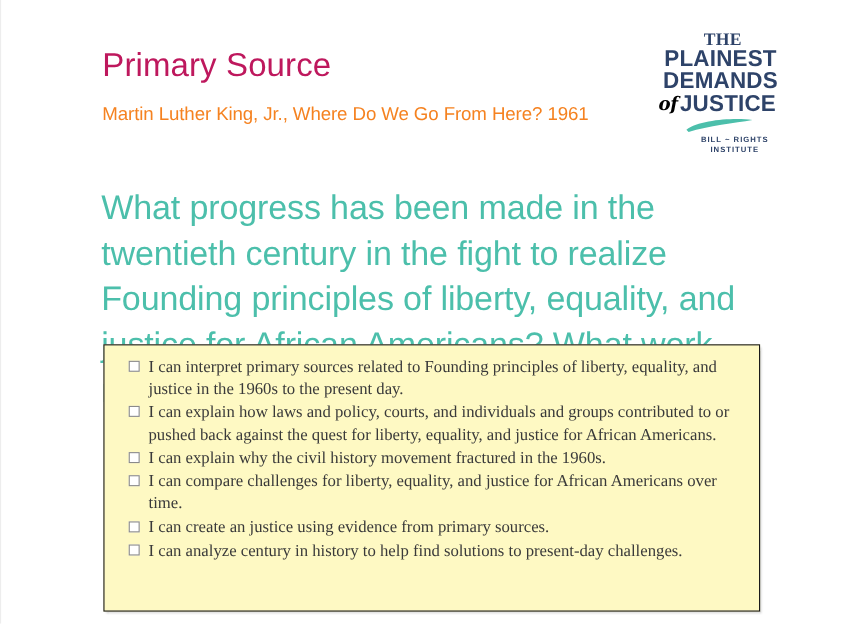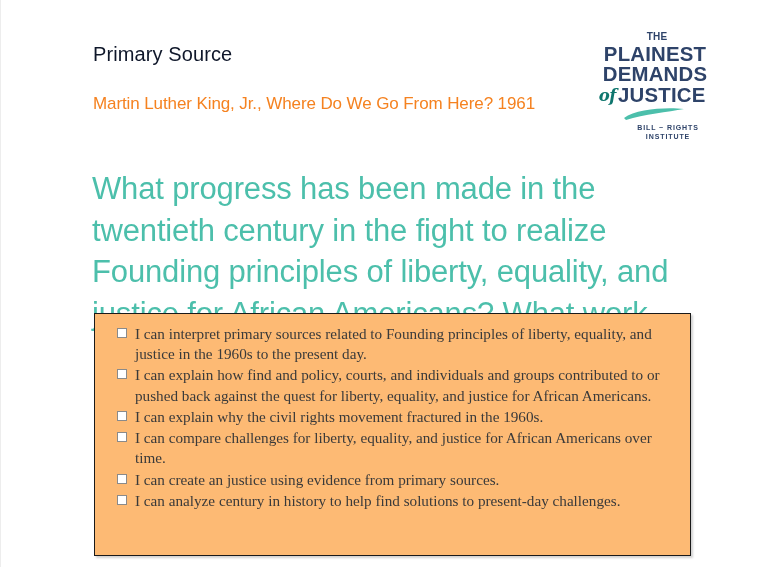--- a/index.html
+++ b/index.html
@@ -22,23 +22,23 @@
     background: #ffffff;
     box-sizing: border-box;
     border-left: 1px solid #ededed;
   }
 
   
   .title {
     position: absolute;
     left: 92px;
     top: 43px;
-    font-size: 20px;
+    font-size: 30px;
     font-weight: 400;
-    color: #0f172a;
+    color: #be185d;
     letter-spacing: 0.1px;
     line-height: 1.15;
     white-space: nowrap;
   }
 
   .subtitle {
     position: absolute;
     left: 92px;
     top: 92px;
     width: 480px;
@@ -58,24 +58,25 @@
     height: 112px;
   }
   .logo-lines {
     color: #2e4369;
     font-family: "Liberation Sans", sans-serif;
     font-weight: 700;
     text-align: center;
     letter-spacing: 0.2px;
   }
   .logo-l1 {
-    font-size: 10px;
+    font-size: 16px;
     line-height: 14px;
     margin-left: 4px;
     text-align: center;
+    font-family: Liberation Serif, serif;
   }
   .logo-l2 {
     font-size: 21px;
     line-height: 20px;
     transform: scaleX(0.97);
   }
   .logo-l3 {
     font-size: 21px;
     line-height: 20px;
     transform: scaleX(0.97);
@@ -88,21 +89,21 @@
     transform: scaleX(0.97);
   }
   .logo-of {
     position: absolute;
     left: -2px;
     top: 1px;
     font-family: "DejaVu Serif", serif;
     font-style: italic;
     font-weight: 700;
     font-size: 17px;
-    color: #0f766e;
+    color: #000000;
     letter-spacing: -0.5px;
   }
   .logo-swoosh {
     position: relative;
     height: 16px;
     margin-top: 2px;
   }
   .logo-swoosh svg { display:block; margin: 0 auto; }
 
   .logo-bri {
@@ -133,21 +134,21 @@
   }
 
   
   .objectives-box {
     position: absolute;
     left: 93px;
     top: 313px;
     width: 597px;
     height: 243px;
     border: 1px solid #1a1a1a;
-    background: #fdba74;
+    background: #fef9c3;
     box-sizing: border-box;
     box-shadow: 2px 2px 2px rgba(0,0,0,0.18);
   }
 
   .objectives-list {
     margin: 0;
     padding: 10px 16px 0 22px;
     list-style: none;
   }
 
@@ -210,25 +211,25 @@
   <div class="question">What progress has been made in the twentieth century in the fight to realize Founding principles of liberty, equality, and justice for African Americans? What work must still be done?</div>
 
   <div class="objectives-box">
     <ul class="objectives-list">
       <li class="objective-item">
         <span class="checkbox"></span>
         <span class="objective-text">I can interpret primary sources related to Founding principles of liberty, equality, and justice in the 1960s to the present day.</span>
       </li>
       <li class="objective-item">
         <span class="checkbox"></span>
-        <span class="objective-text">I can explain how find and policy, courts, and individuals and groups contributed to or pushed back against the quest for liberty, equality, and justice for African Americans.</span>
-      </li>
-      <li class="objective-item">
-        <span class="checkbox"></span>
-        <span class="objective-text">I can explain why the civil rights movement fractured in the 1960s.</span>
+        <span class="objective-text">I can explain how laws and policy, courts, and individuals and groups contributed to or pushed back against the quest for liberty, equality, and justice for African Americans.</span>
+      </li>
+      <li class="objective-item">
+        <span class="checkbox"></span>
+        <span class="objective-text">I can explain why the civil history movement fractured in the 1960s.</span>
       </li>
       <li class="objective-item">
         <span class="checkbox"></span>
         <span class="objective-text">I can compare challenges for liberty, equality, and justice for African Americans over time.</span>
       </li>
       <li class="objective-item">
         <span class="checkbox"></span>
         <span class="objective-text">I can create an justice using evidence from primary sources.</span>
       </li>
       <li class="objective-item">

